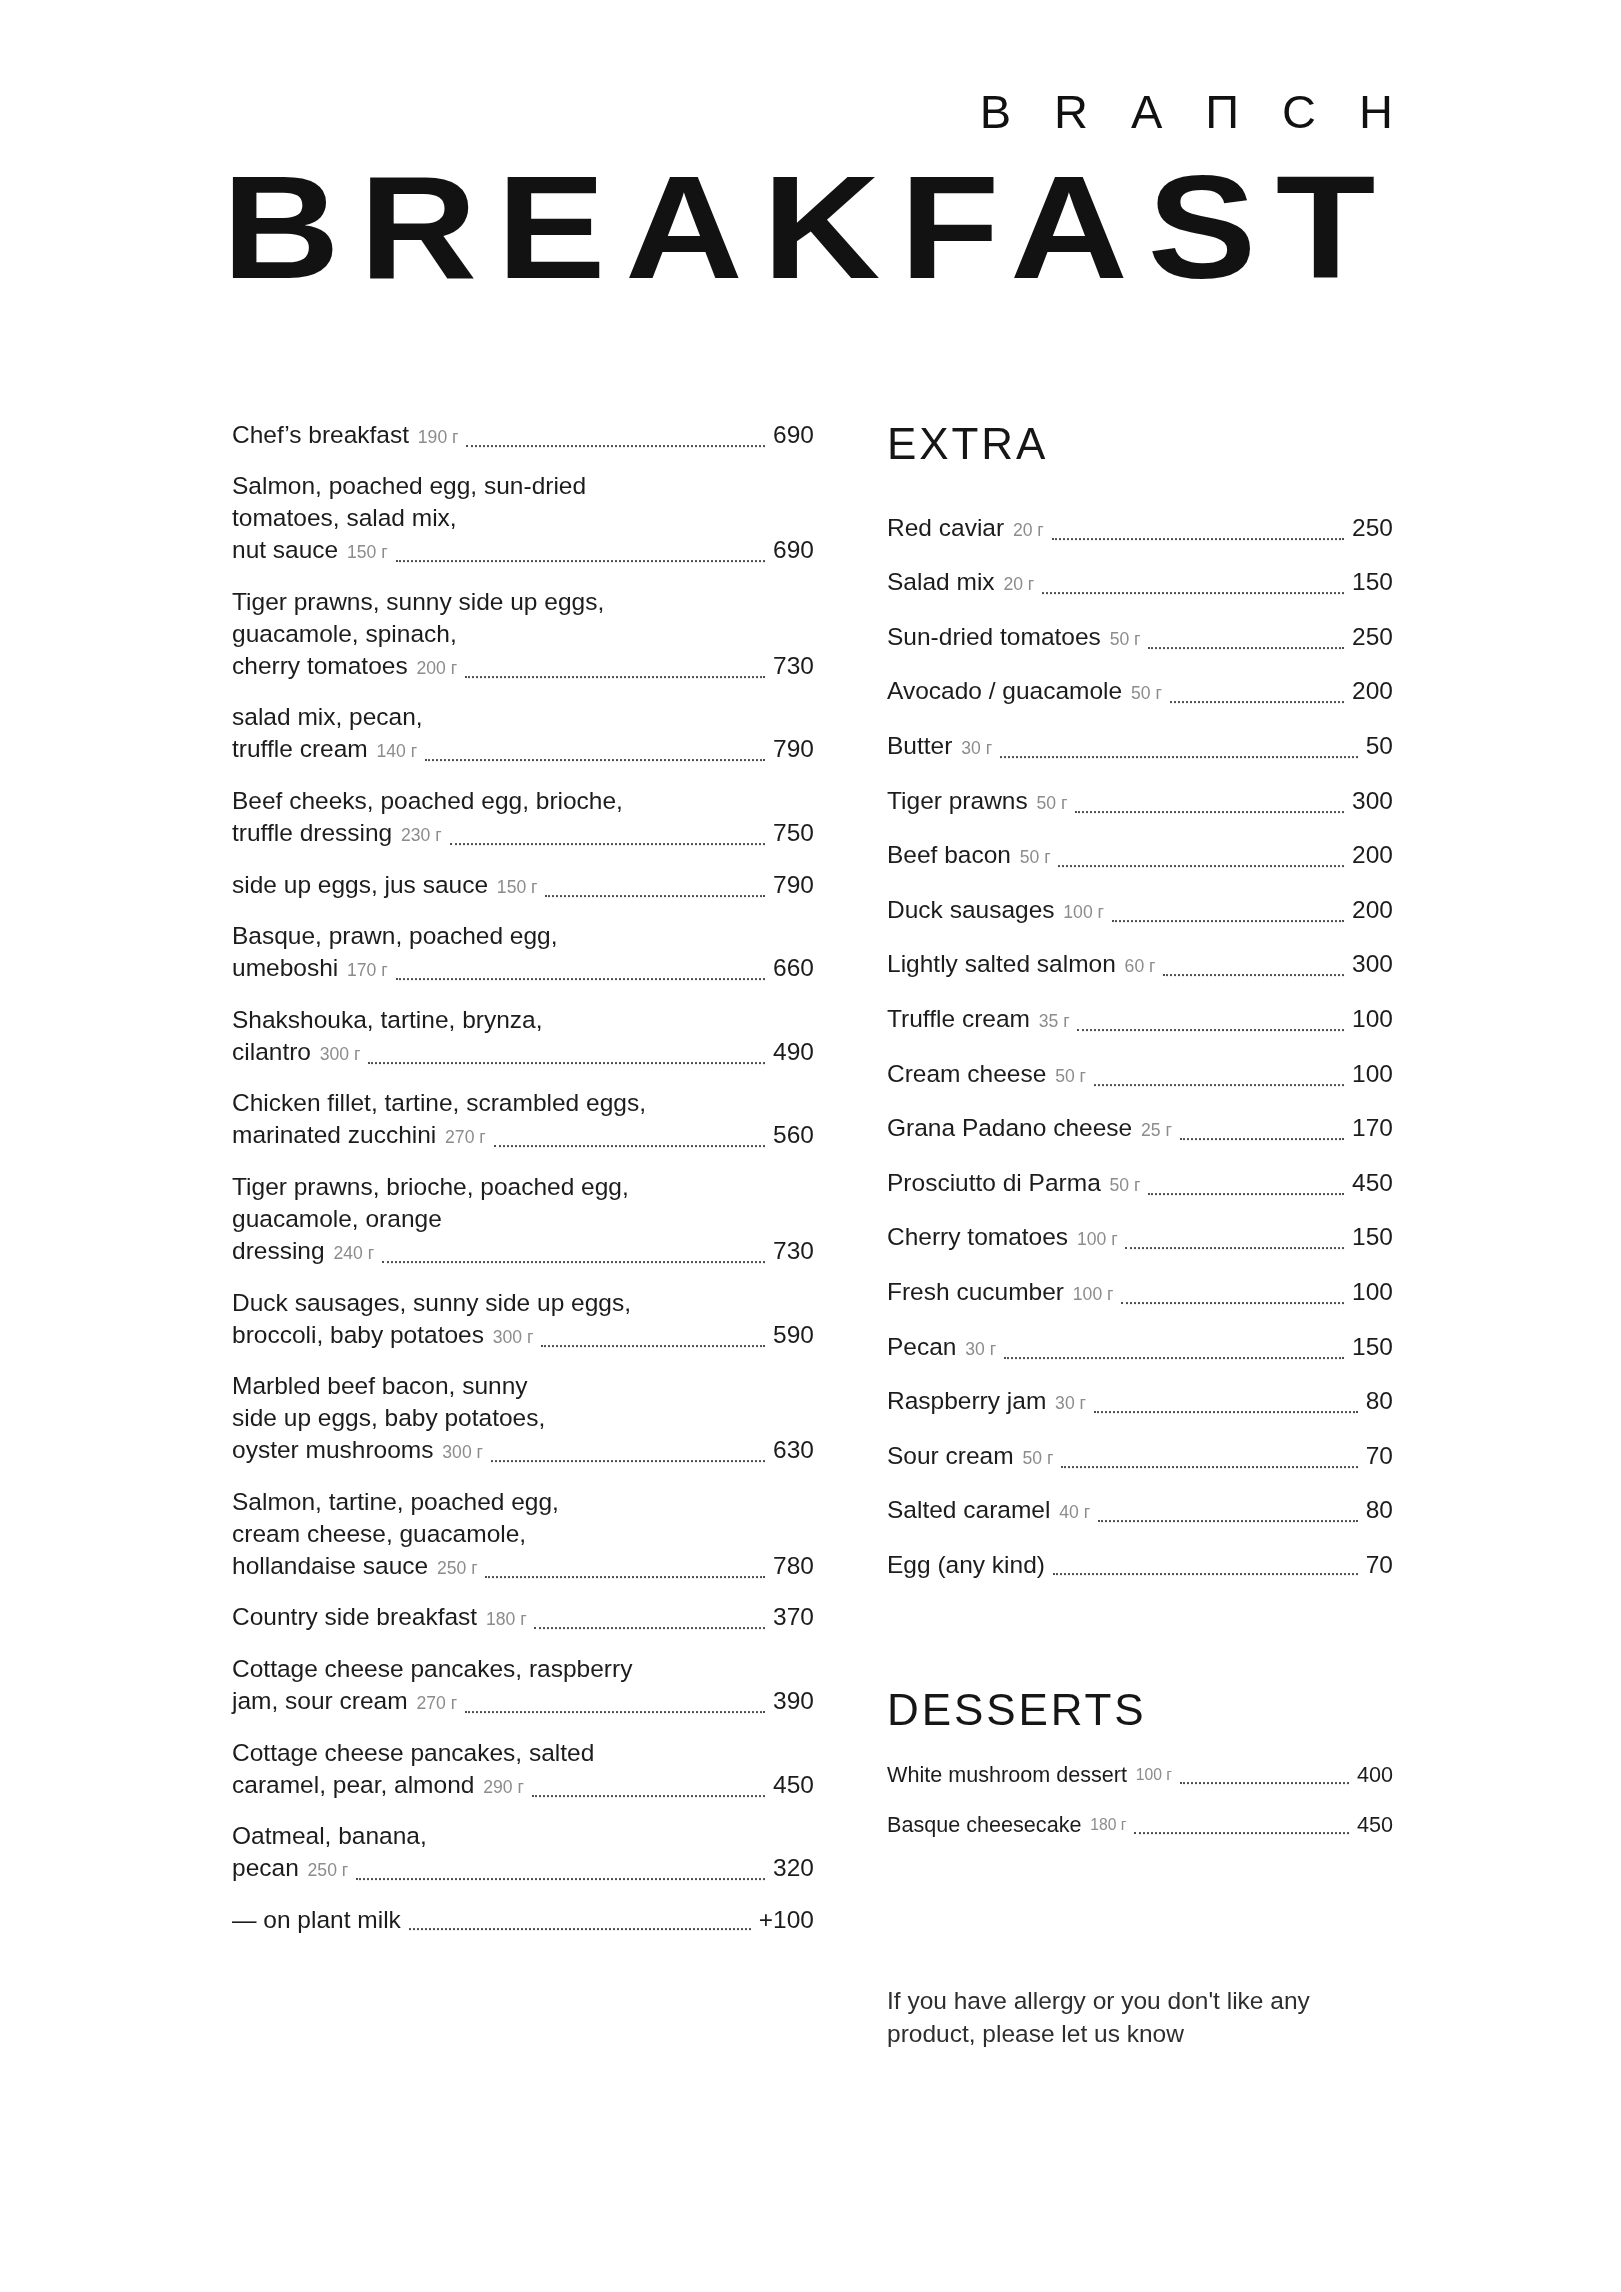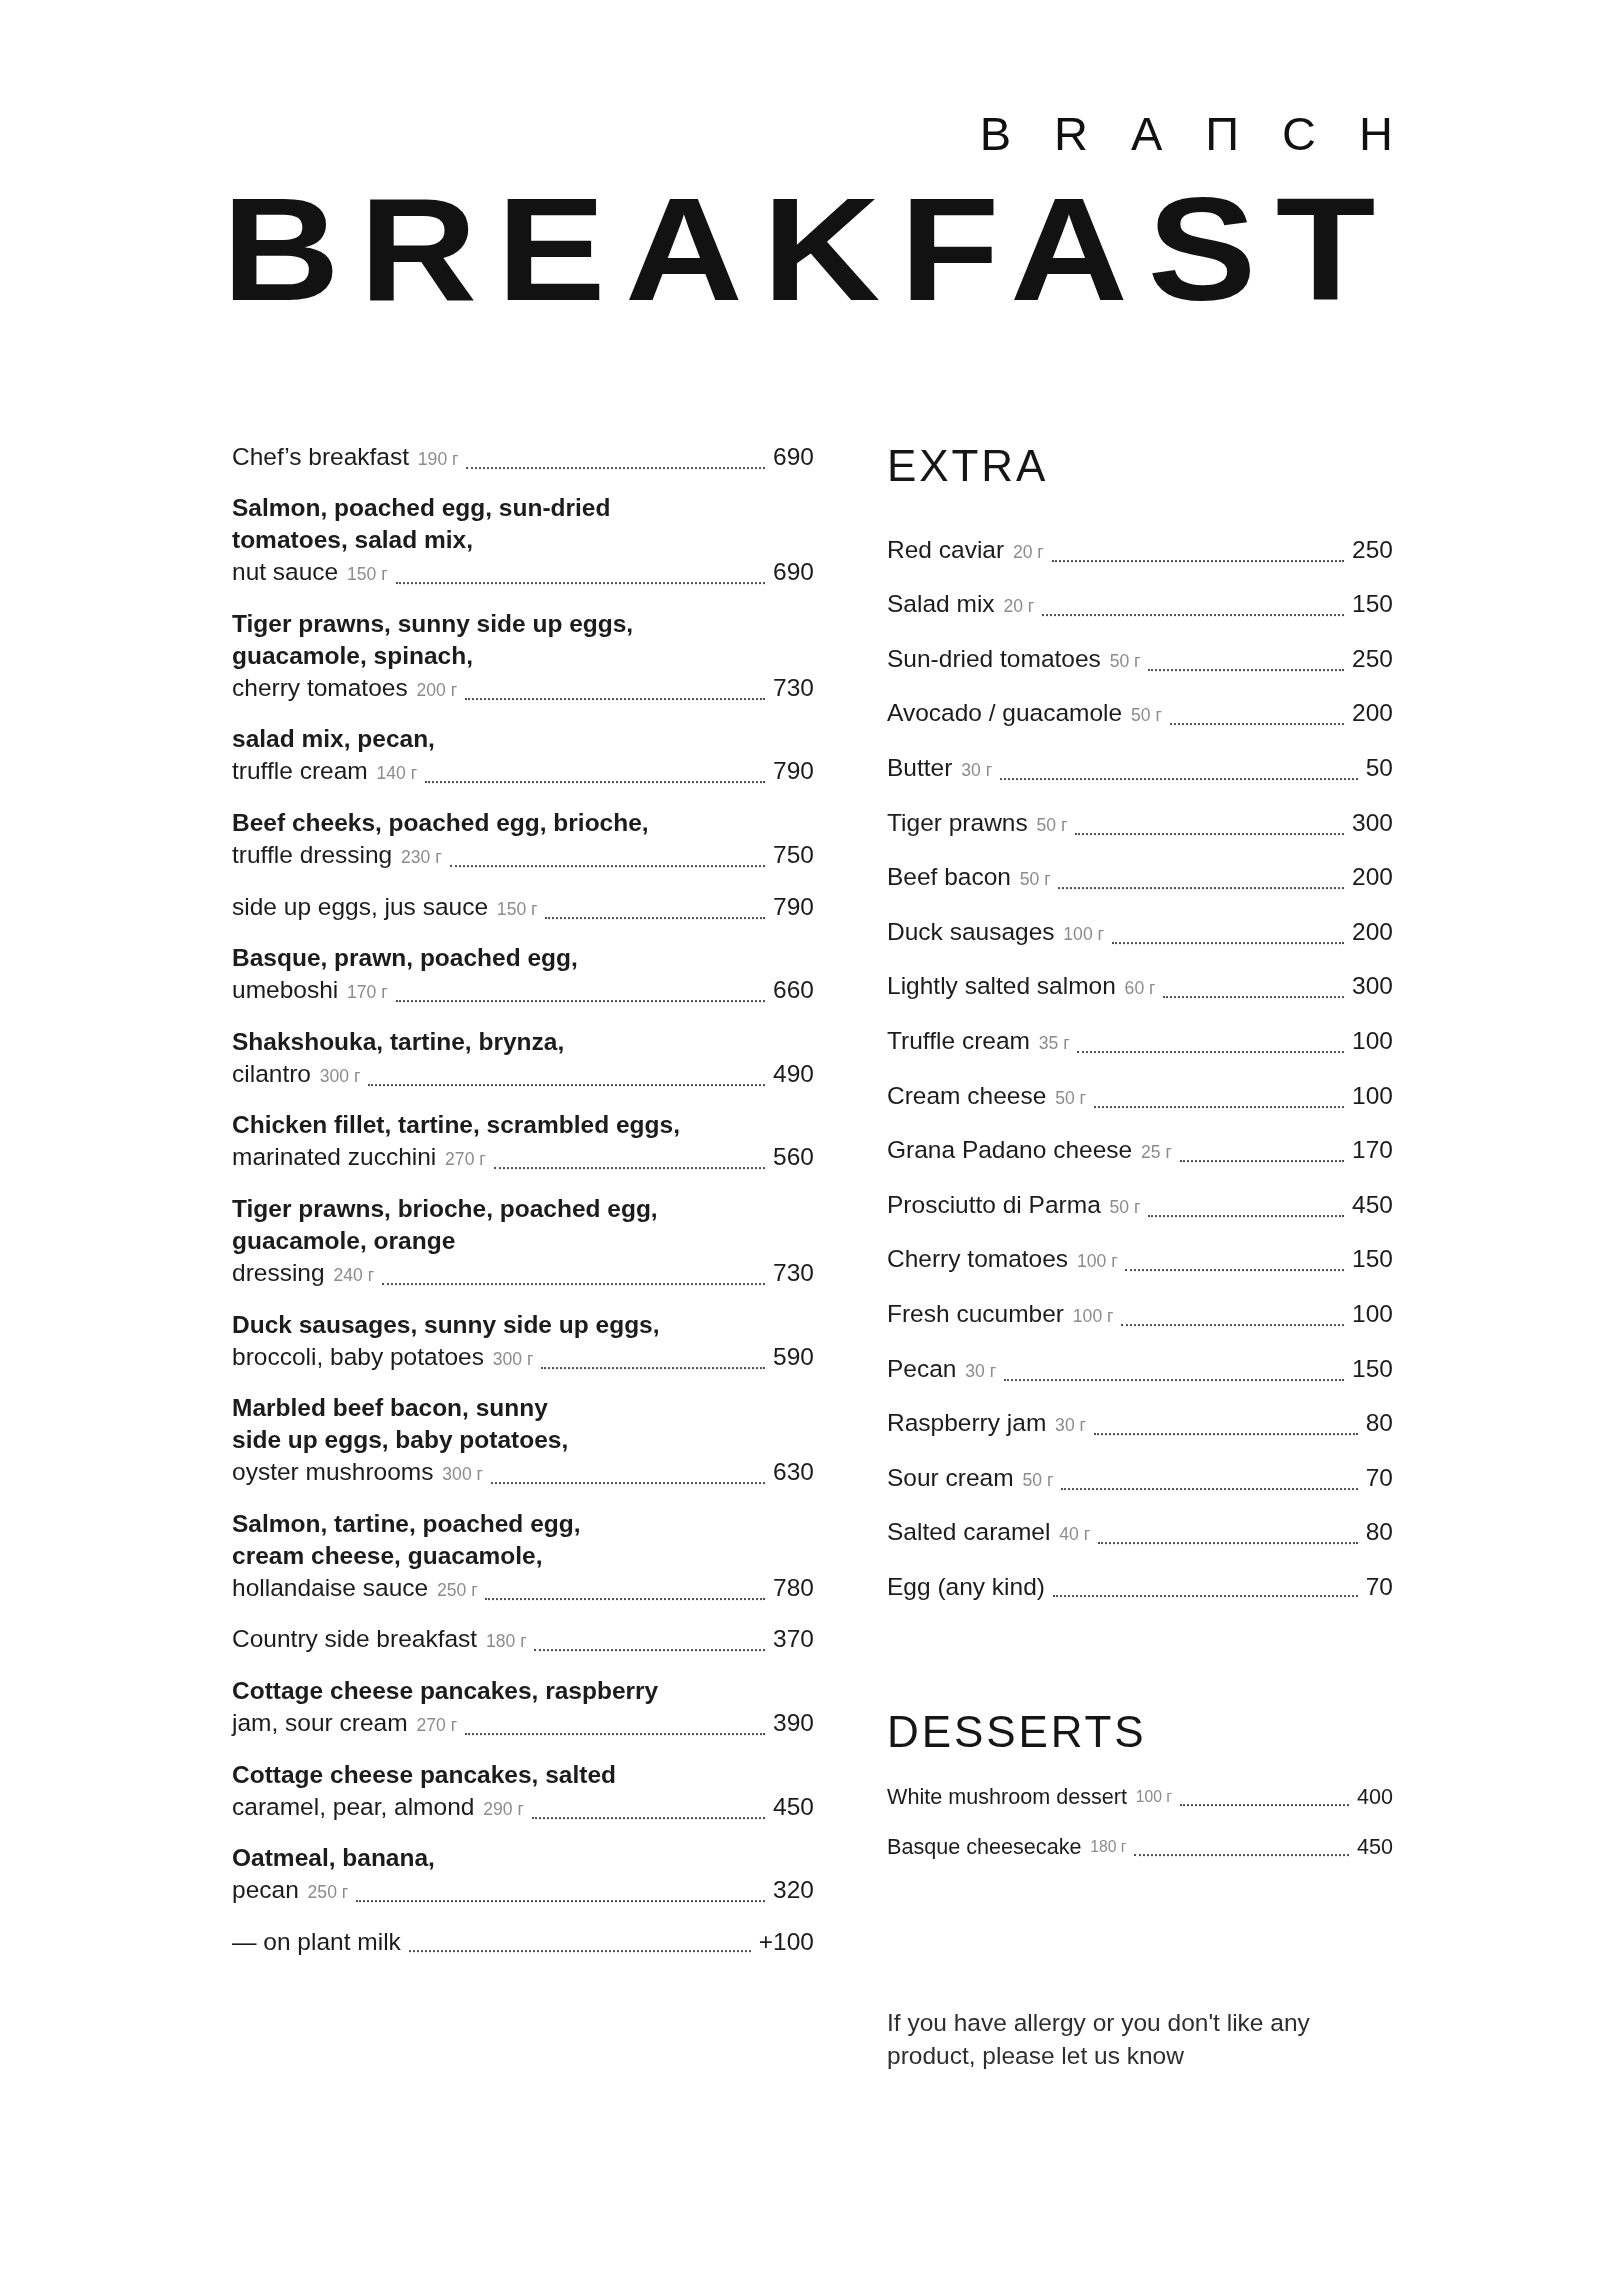--- a/index.html
+++ b/index.html
@@ -1,21 +1,21 @@
 <!DOCTYPE html>
 <html><head>
 <meta charset="utf-8">
 <style>
   * { margin:0; padding:0; box-sizing:border-box; }
   html,body { background:#ffffff; }
   body { font-family:"Liberation Sans", sans-serif; color:#1c1c1c; }
   .page {
     position:relative; width:1621px; height:2103px;
     background:#ffffff; overflow:hidden;
-    padding:106px 228px 0 232px;
+    padding:84px 228px 0 232px;
   }
   
   .brand {
     text-align:right; font-size:47px; font-weight:500;
     letter-spacing:43px; margin-right:-43px; color:#111;
   }
   .title {
     font-size:147px; font-weight:700; line-height:1.02;
     letter-spacing:17.6px; white-space:nowrap;
     transform:scaleX(1.11); transform-origin:left center;
@@ -24,21 +24,21 @@
   .hours {
     text-align:right; font-size:36px; letter-spacing:1px;
     margin-top:9.8px; color:#1a1a1a;
   }
   
   .columns { display:flex; justify-content:space-between; margin-top:116px; }
   .col-left  { width:582px; }
   .col-right { width:506px; }
   
   .item { margin-bottom:17.6px; font-size:24.5px; line-height:32px; }
-  .ln { white-space:nowrap;font-weight:bold; }
+  .ln { white-space:nowrap; }
   .row { display:flex; align-items:baseline; }
   .nm { white-space:nowrap; }
   .wt { font-size:17.6px; color:#8c8c8c; margin-left:8.8px; white-space:nowrap; }
   .dots {
     flex:1; margin:0 7.8px; align-self:flex-end;
     border-bottom:2.5px dotted #4d4d4d; transform:translateY(-5.9px);
     min-width:23.5px;
   }
   .price { white-space:nowrap; }
   

